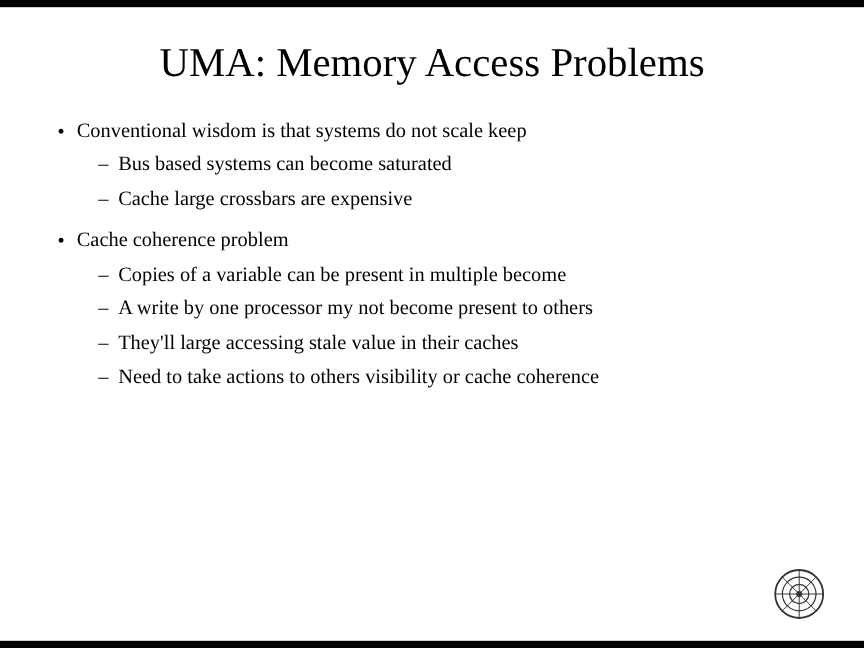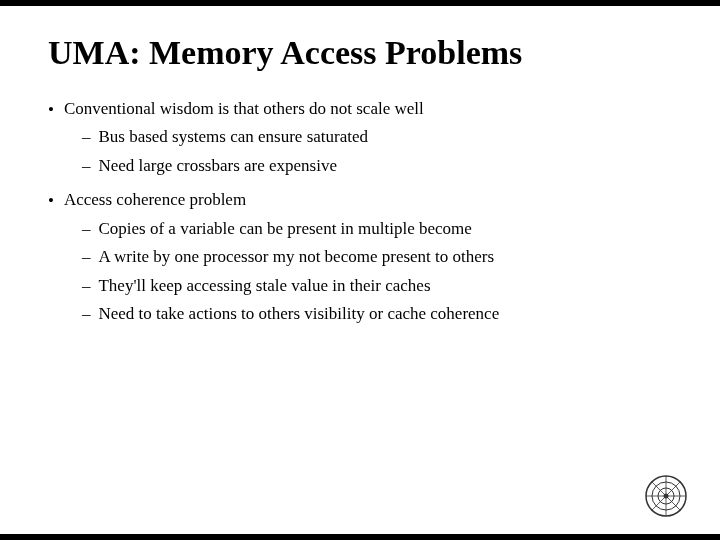--- a/index.html
+++ b/index.html
@@ -43,24 +43,25 @@
 
     .content-area {
       flex: 1;
       padding: 28px 48px 40px 48px;
       display: flex;
       flex-direction: column;
     }
 
     .slide-title {
       font-size: 34px;
-      font-weight: bold;
+      font-weight: normal;
       color: #000000;
       margin-bottom: 24px;
       font-family: 'Times New Roman', Times, serif;
+      text-align: center;
     }
 
     .bullet-list {
       list-style: none;
       font-size: 17px;
       color: #000000;
       line-height: 1.55;
     }
 
     .bullet-list > li {
@@ -119,50 +120,50 @@
   <div class="top-border"></div>
 
   <div class="content-area">
     <h1 class="slide-title">UMA: Memory Access Problems</h1>
 
     <ul class="bullet-list">
 
       <li>
         <span class="bullet-dot">•</span>
         <div class="bullet-text">
-          <span>Conventional wisdom is that others do not scale well</span>
+          <span>Conventional wisdom is that systems do not scale keep</span>
           <ul class="sub-list">
             <li>
               <span class="sub-dash">–</span>
-              <span class="sub-text">Bus based systems can ensure saturated</span>
+              <span class="sub-text">Bus based systems can become saturated</span>
             </li>
             <li>
               <span class="sub-dash">–</span>
-              <span class="sub-text">Need large crossbars are expensive</span>
+              <span class="sub-text">Cache large crossbars are expensive</span>
             </li>
           </ul>
         </div>
       </li>
 
       <li style="margin-top:6px;">
         <span class="bullet-dot">•</span>
         <div class="bullet-text">
-          <span>Access coherence problem</span>
+          <span>Cache coherence problem</span>
           <ul class="sub-list">
             <li>
               <span class="sub-dash">–</span>
               <span class="sub-text">Copies of a variable can be present in multiple become</span>
             </li>
             <li>
               <span class="sub-dash">–</span>
               <span class="sub-text">A write by one processor my not become present to others</span>
             </li>
             <li>
               <span class="sub-dash">–</span>
-              <span class="sub-text">They'll keep accessing stale value in their caches</span>
+              <span class="sub-text">They'll large accessing stale value in their caches</span>
             </li>
             <li>
               <span class="sub-dash">–</span>
               <span class="sub-text">Need to take actions to others visibility or cache coherence</span>
             </li>
           </ul>
         </div>
       </li>
 
     </ul>

